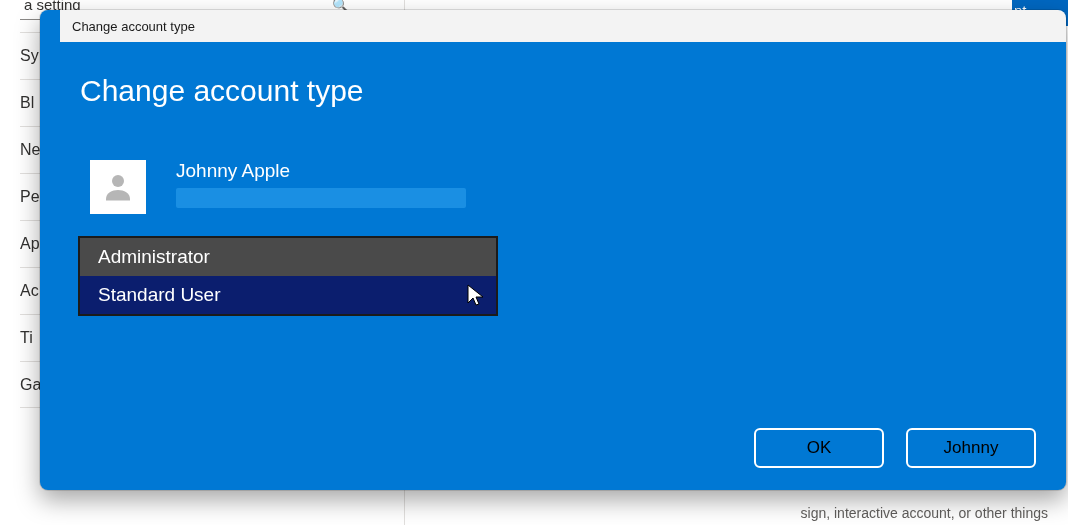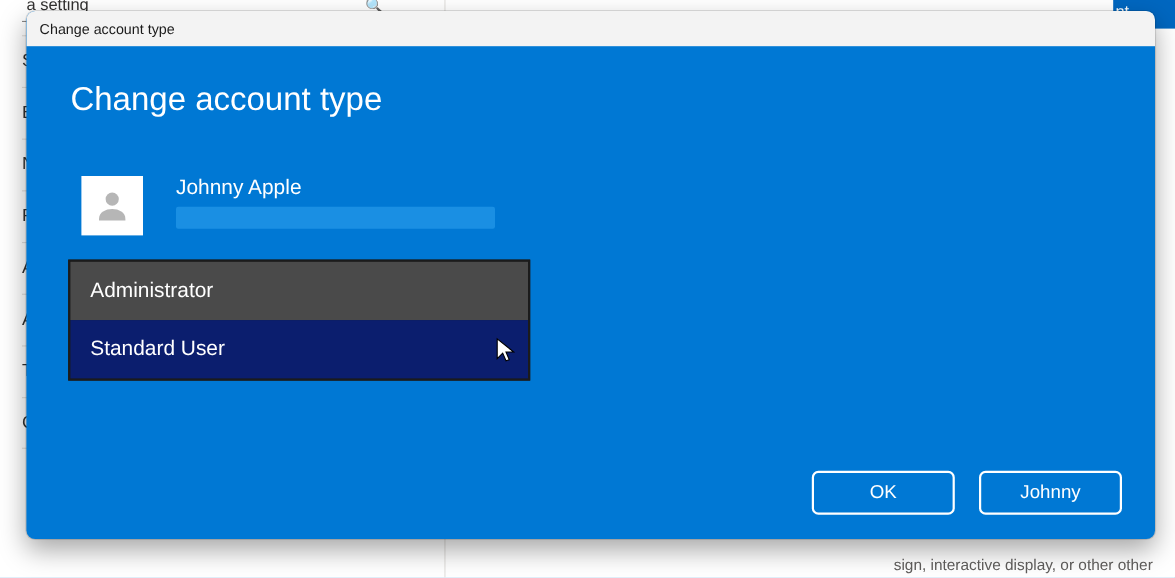--- a/index.html
+++ b/index.html
@@ -31,23 +31,24 @@
   .bg-caption {
     position: absolute; right: 20px; bottom: 4px; color: #605e5c; font-size: 14px;
     text-align: left;
   }
   .bg-divider {
     position: absolute; top: 0; bottom: 0; left: 404px; width: 1px; background: #e1dfdd;
   }
 
   
   .dialog {
-    position: absolute; left: 24px; top: 10px; width: 1026px; height: 480px;
+    position: absolute; left: 40px; top: 10px; width: 1026px; height: 480px;
     background: #0078d4; border-radius: 8px; overflow: hidden;
     box-shadow: 0 10px 24px rgba(0,0,0,.35), 0 0 0 1px rgba(0,0,0,.12);
+    padding-left: 20px;
   }
   .titlebar {
     height: 32px; background: #f3f3f3; color: #1b1b1b; font-size: 13px;
     display: flex; align-items: center; padding: 0 12px;
   }
   .dialog-body { position: absolute; inset: 32px 0 0 0; color: #fff; }
   .dlg-heading {
     position: absolute; left: 40px; top: 32px; font-size: 30px; font-weight: 400;
   }
 
@@ -62,39 +63,39 @@
   .account-email-placeholder {
     margin-top: 6px; width: 290px; height: 20px; background: #1a8fe3; border-radius: 2px;
   }
 
   
   .dropdown {
     position: absolute; left: 38px; top: 194px; width: 420px; border: 2px solid #1b1b1b;
     background: #1b1b1b;
   }
   .dropdown-option {
-    height: 53px; display: flex; align-items: center; padding-left: 18px;
+    height: 38px; display: flex; align-items: center; padding-left: 18px;
     font-size: 19px; color: #fff; cursor: default;
   }
   .opt-admin { background: #4a4a4a; }
   .opt-std   { background: #0b1e6e; position: relative; }
 
   .cursor {
     position: absolute; right: 10px; top: 50%; transform: translateY(-50%);
     width: 20px; height: 24px; pointer-events: none;
   }
   .cursor svg { width: 100%; height: 100%; }
 
   
   .dlg-buttons {
     position: absolute; right: 30px; bottom: 22px; display: flex; gap: 22px;
   }
   .dlg-btn {
     width: 130px; height: 40px; border: 2px solid #fff; border-radius: 6px;
-    background: transparent; color: #ffffff; font-size: 17px;
+    background: transparent; color: #000000; font-size: 17px;
     display: flex; align-items: center; justify-content: center; cursor: pointer;
   }
 </style>
 </head>
 <body>
 
 <div class="bg-page">
   <div class="bg-divider"></div>
   <div class="bg-search">
     <span>a setting</span>
@@ -122,21 +123,21 @@
     <div class="bg-nav-item">
         <span>Ti</span>
       </div>
     <div class="bg-nav-item">
         <span>Gaming</span>
       </div>
   </div>
   <div class="bg-right-btn">
     <span>nt</span>
   </div>
-  <div class="bg-caption">sign, interactive display, or other other</div>
+  <div class="bg-caption">sign, interactive account, or other things</div>
 </div>
 
 <div class="dialog">
   <div class="titlebar">
     <span>Change account type</span>
   </div>
   <div class="dialog-body">
     <div class="dlg-heading">Change account type</div>
 
     <div class="account">

